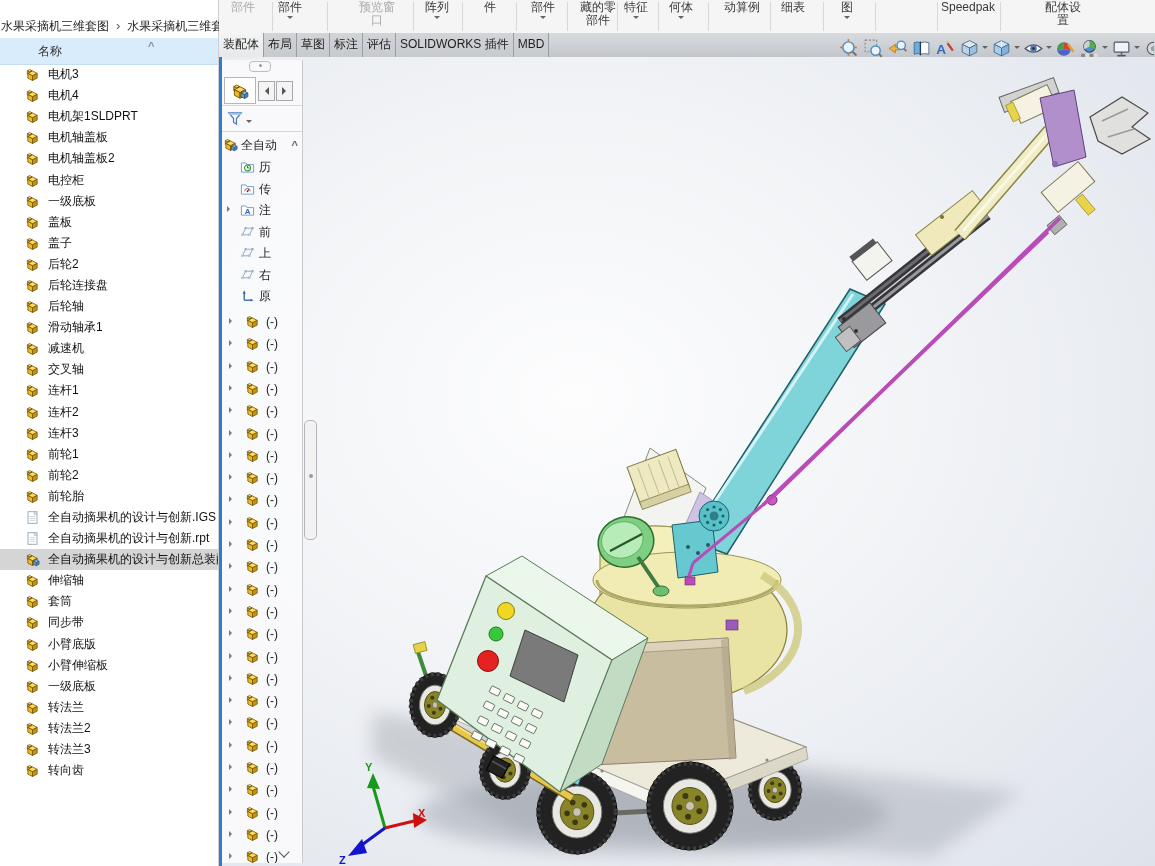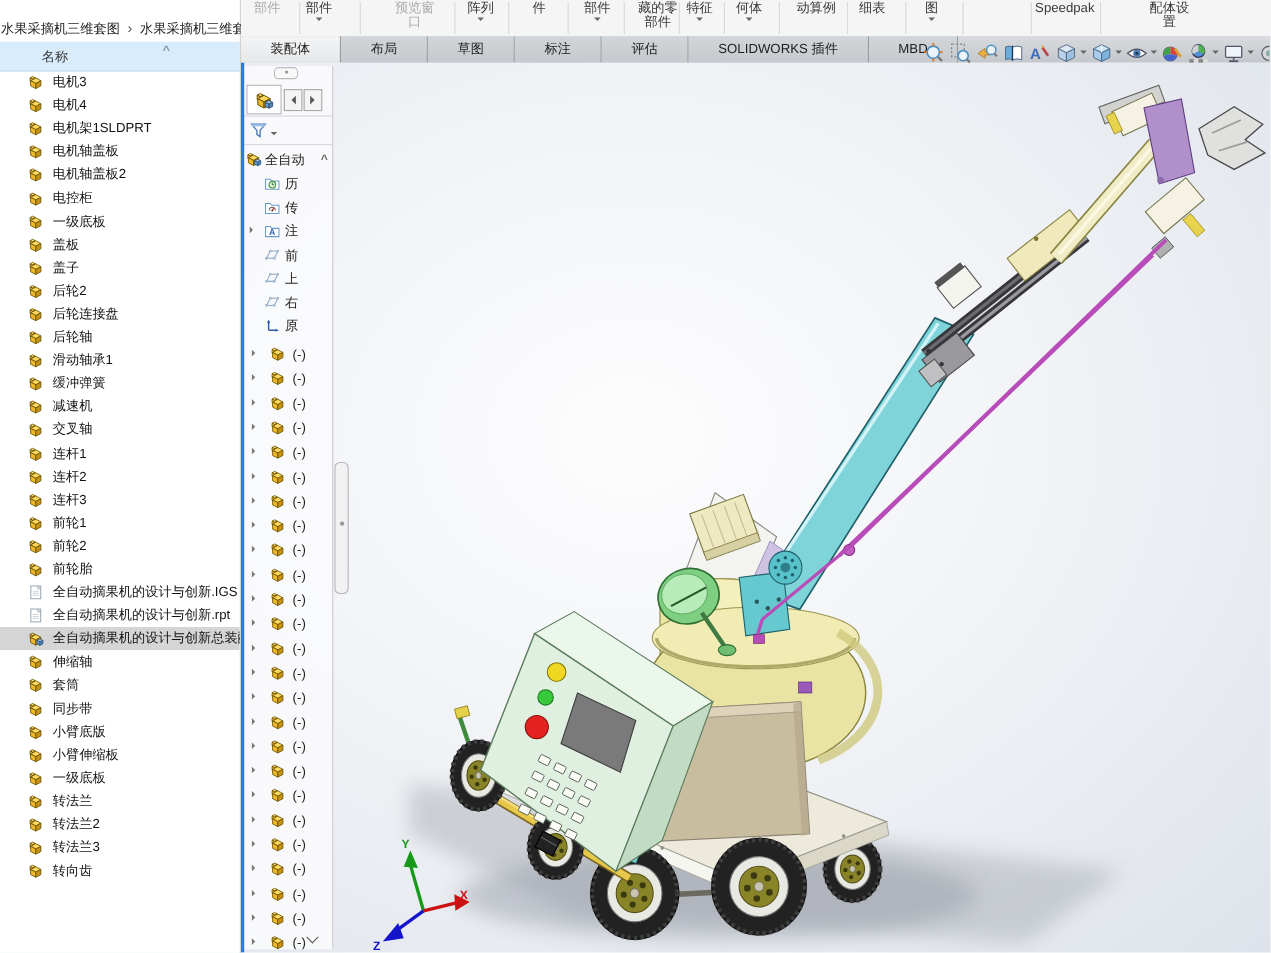--- a/index.html
+++ b/index.html
@@ -7,21 +7,21 @@
   .app{position:relative;width:1155px;height:866px;overflow:hidden}
 
   
   .sw{position:absolute;left:218px;top:0;width:937px;height:866px;background:#eef0f3}
   .ribbon{position:absolute;left:0;top:0;width:100%;height:33px;background:#f5f5f5;border-bottom:1px solid #d6d6d6}
   .rsep{position:absolute;top:2px;width:1px;height:29px;background:#d8d8d8}
   .ritem{position:absolute;top:1px;transform:translateX(-50%);text-align:center;font-size:12px;line-height:13px;color:#3a3a3a;white-space:nowrap;cursor:default}
   .ritem.dis{color:#aaa}
   .dda{width:0;height:0;border:3.5px solid transparent;border-top-color:#666;margin:2px auto 0}
   .tabrow{position:absolute;left:0;top:33px;width:100%;height:24px;background:linear-gradient(#d8dbde,#c3c7cb);display:flex}
-  .tab{padding:0 27px;font-size:12px;line-height:23px;color:#1d1d1d;border-right:1px solid #979da2;background:linear-gradient(#d2d5d8,#c6cace)}
+  .tab{padding:0 4px;font-size:12px;line-height:23px;color:#1d1d1d;border-right:1px solid #979da2;background:linear-gradient(#d2d5d8,#c6cace)}
   .tab:first-child{border-left:1px solid #979da2}
   .tab.active{background:linear-gradient(#f3f4f5,#e7e8e9)}
   .hud{position:absolute;top:37px;right:1px;height:23px;display:flex;align-items:center;gap:3px;z-index:6}
   .hicon{width:21px;height:21px;display:block}
   .hud .dda{margin:0 0 0 -1px}
   .hclip{width:11px;height:21px;overflow:hidden}
 
   .vp{position:absolute;left:0;top:57px;width:937px;height:809px;background:radial-gradient(ellipse at 38% 42%,#fdfdfe 0%,#f1f3f6 45%,#dee3eb 100%)}
   .blue{position:absolute;left:0;top:0;width:4px;height:809px;background:#2e7bd2}
 
@@ -925,26 +925,20 @@
         <div class="frow">
           <svg viewBox="0 0 16 16" width="15" height="15">
             <use href="#sym-part" xlink:href="#sym-part"></use>
           </svg>
           <span>滑动轴承1</span>
         </div>
         <div class="frow">
           <svg viewBox="0 0 16 16" width="15" height="15">
             <use href="#sym-part" xlink:href="#sym-part"></use>
           </svg>
-          <span>缓冲弹簧</span>
-        </div>
-        <div class="frow">
-          <svg viewBox="0 0 16 16" width="15" height="15">
-            <use href="#sym-part" xlink:href="#sym-part"></use>
-          </svg>
           <span>减速机</span>
         </div>
         <div class="frow">
           <svg viewBox="0 0 16 16" width="15" height="15">
             <use href="#sym-part" xlink:href="#sym-part"></use>
           </svg>
           <span>交叉轴</span>
         </div>
         <div class="frow">
           <svg viewBox="0 0 16 16" width="15" height="15">

